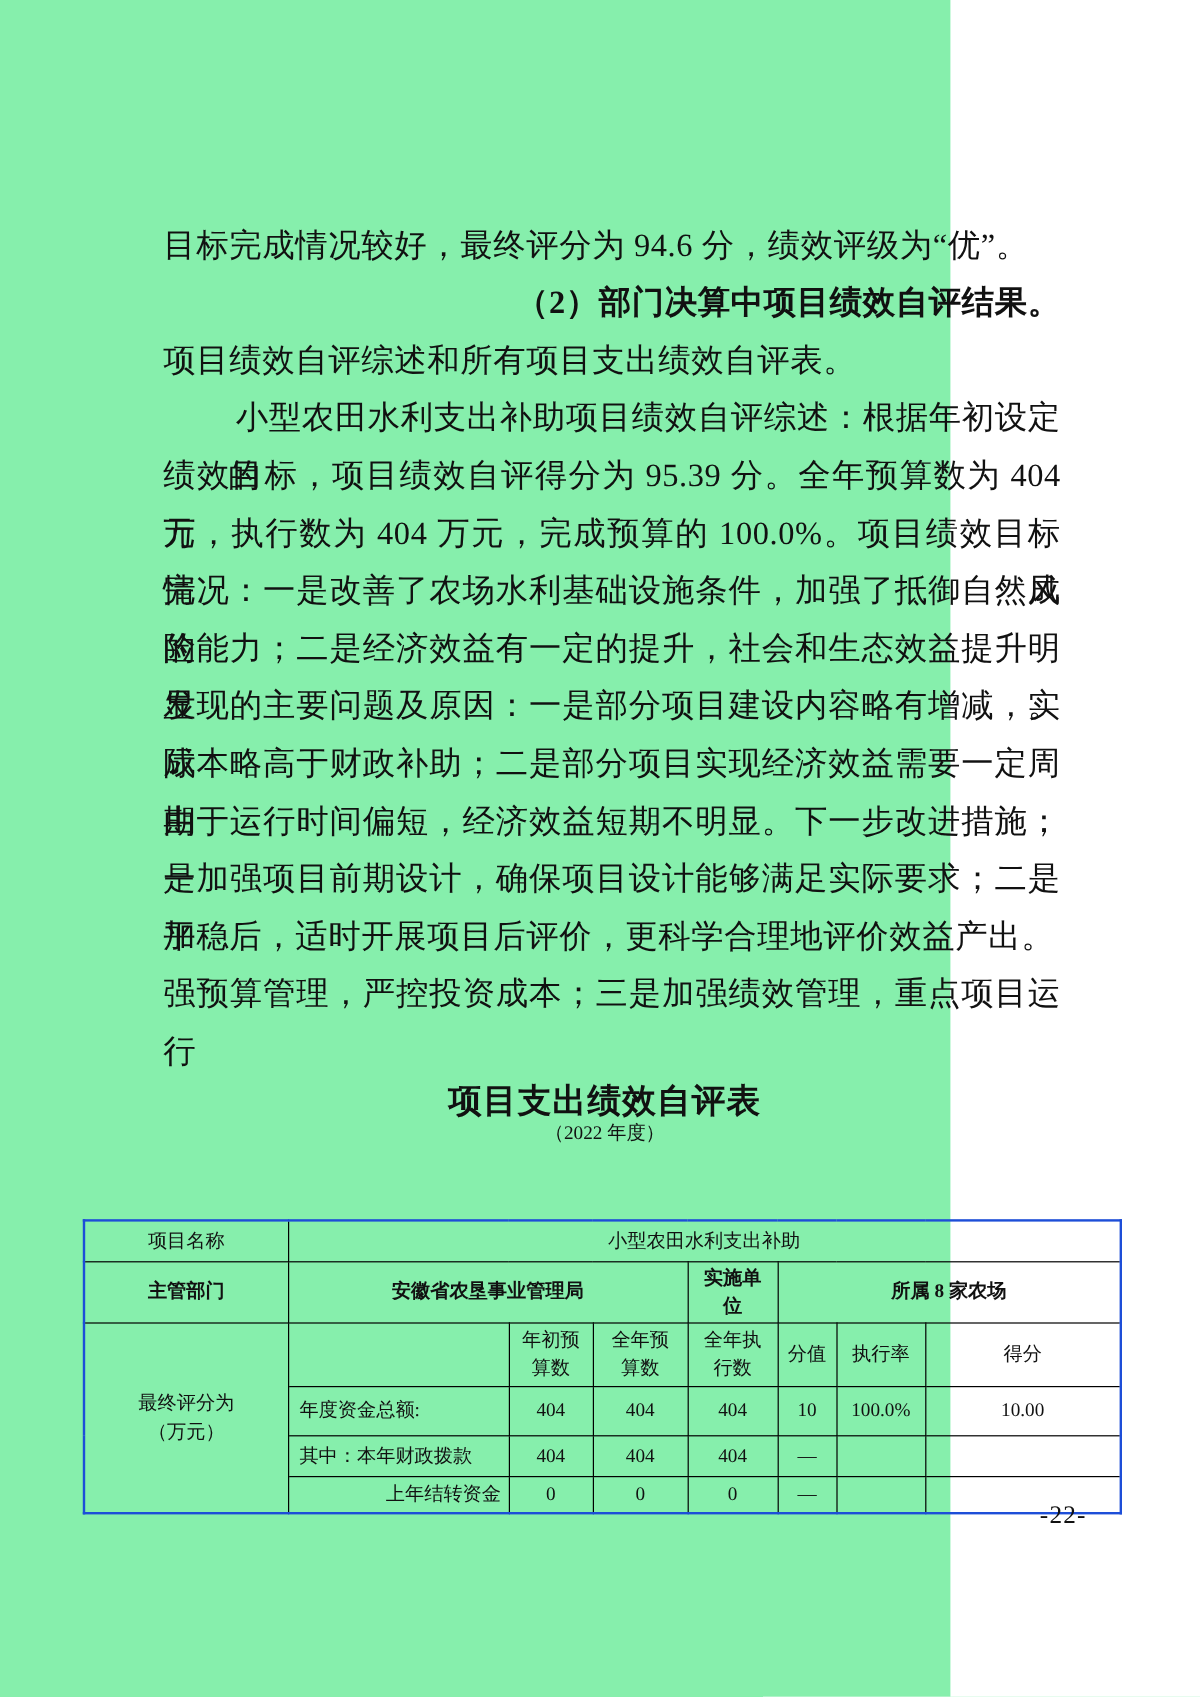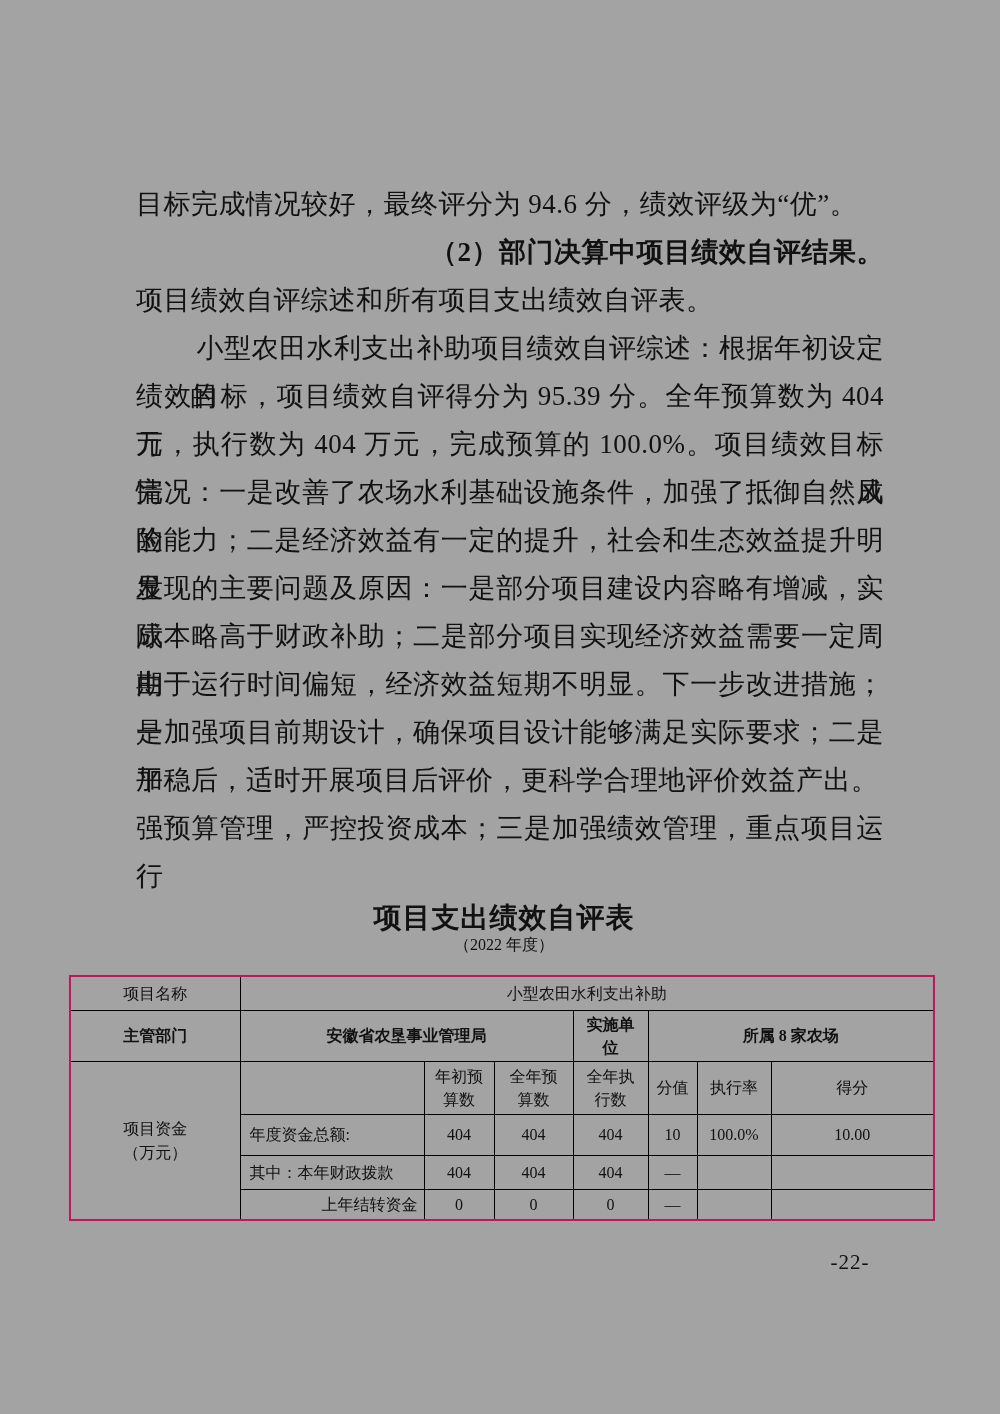--- a/index.html
+++ b/index.html
@@ -4,21 +4,21 @@
 <style>
   html,body{margin:0;padding:0;}
   body{
     width:1000px;height:1414px;
     background:#ffffff;
     position:relative;
     font-family:"Liberation Serif","DejaVu Serif",serif;
     color:#111;
     overflow:hidden;
   }
-  .page{position:absolute;left:0;top:0;width:1000px;height:1414px;background:#a3a3a3;}
+  .page{position:absolute;left:0;top:0;width:792px;height:1414px;background:#86efac;}
 
   
   .text-block{
     position:absolute;
     left:136px;top:180px;width:748px;
     font-size:27px;
   }
   .line{
     height:48px;line-height:48px;
     white-space:nowrap;
@@ -42,25 +42,25 @@
     letter-spacing:1px;
   }
   .tbl-subtitle{
     position:absolute;left:0;top:934px;width:1008px;
     text-align:center;
     font-size:16px;line-height:22px;
   }
 
   
   table.selfeval{
-    position:absolute;left:69px;top:975px;
+    position:absolute;left:69px;top:1016px;
     width:864px;
     border-collapse:collapse;
     table-layout:fixed;
-    border:2px solid #be185d;
+    border:2px solid #1d4ed8;
     font-size:16px;
   }
   table.selfeval td{
     border:1px solid #000;
     text-align:center;
     vertical-align:middle;
     padding:2px 6px;
     line-height:1.45;
     overflow:hidden;
   }
@@ -71,21 +71,21 @@
   tr.r2{height:42px;font-weight:bold;}
   tr.r3{height:53px;}
   tr.r4{height:41px;}
   tr.r5{height:34px;}
   tr.r6{height:31px;}
   td.bb{border-bottom:2px solid #333;}
   td.impl{padding-left:10px;padding-right:10px;}
 
   
   .pagenum{
-    position:absolute;left:790px;top:1250px;width:120px;
+    position:absolute;left:826px;top:1250px;width:120px;
     text-align:center;
     font-size:21px;letter-spacing:1px;
   }
 </style>
 </head>
 <body>
 
 <div class="page">
 
   <div class="text-block">
@@ -125,21 +125,21 @@
       <td class="bb" colspan="7">小型农田水利支出补助</td>
     </tr>
     <tr class="r2">
       <td class="bb">主管部门</td>
       <td class="bb" colspan="3">安徽省农垦事业管理局</td>
       <td class="bb pre impl">实施单
 位</td>
       <td class="bb" colspan="3">所属 8 家农场</td>
     </tr>
     <tr class="r3">
-      <td rowspan="4" class="pre">项目资金
+      <td rowspan="4" class="pre">最终评分为
 （万元）</td>
       <td></td>
       <td class="pre">年初预
 算数</td>
       <td class="pre">全年预
 算数</td>
       <td class="pre">全年执
 行数</td>
       <td>分值</td>
       <td>执行率</td>

